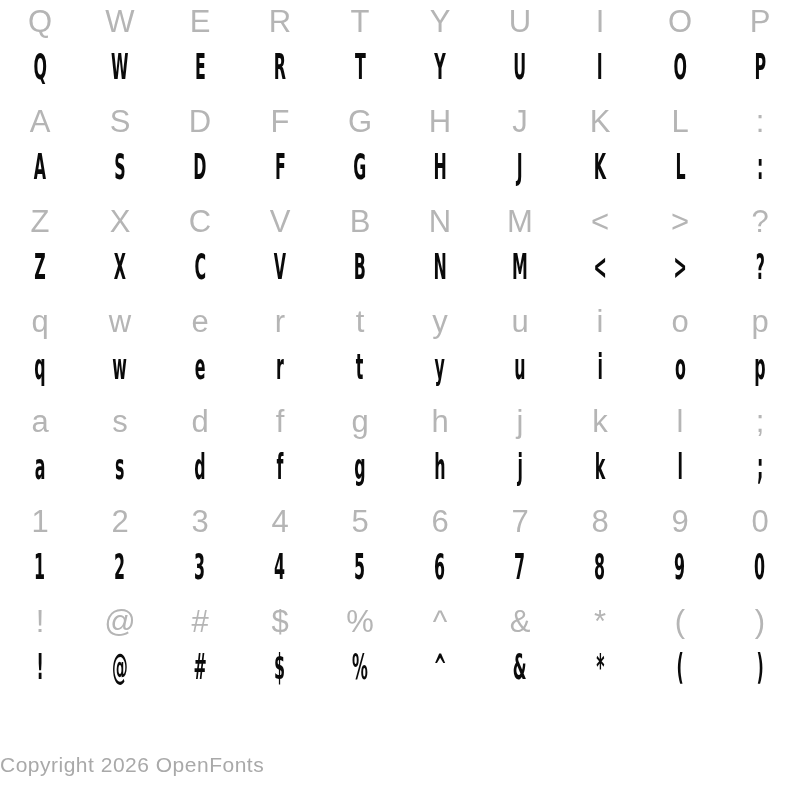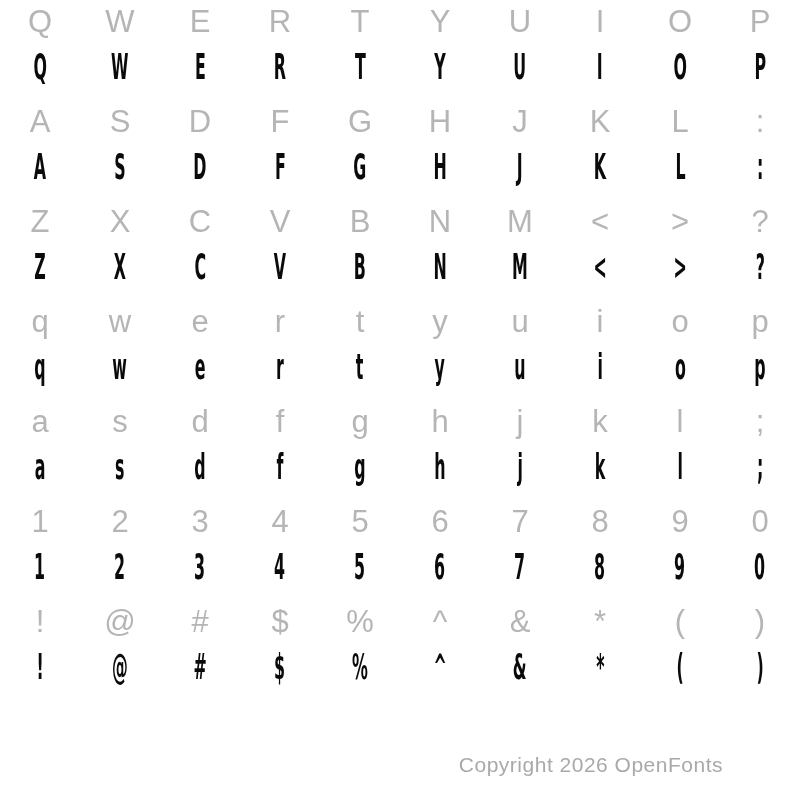--- a/index.html
+++ b/index.html
@@ -52,21 +52,20 @@
   }
   .row.preview .glyph {
     transform: scaleX(0.44);
     transform-origin: 50% 50%;
   }
   .footer-copyright {
     position: absolute;
     top: 753px;
     left: 0;
     width: 723px;
-    text-align: right;
     font-family: "Liberation Sans", sans-serif;
     font-size: 21px;
     font-weight: 400;
     color: var(--footer-color, #a9a9a9);
     letter-spacing: 0.5px;
   }
 </style>
 </head>
 <body style="--page-bg: #ffffff; --ref-color: #b5b5b5; --prev-color: #0a0a0a; --footer-color: #a9a9a9;">
 

